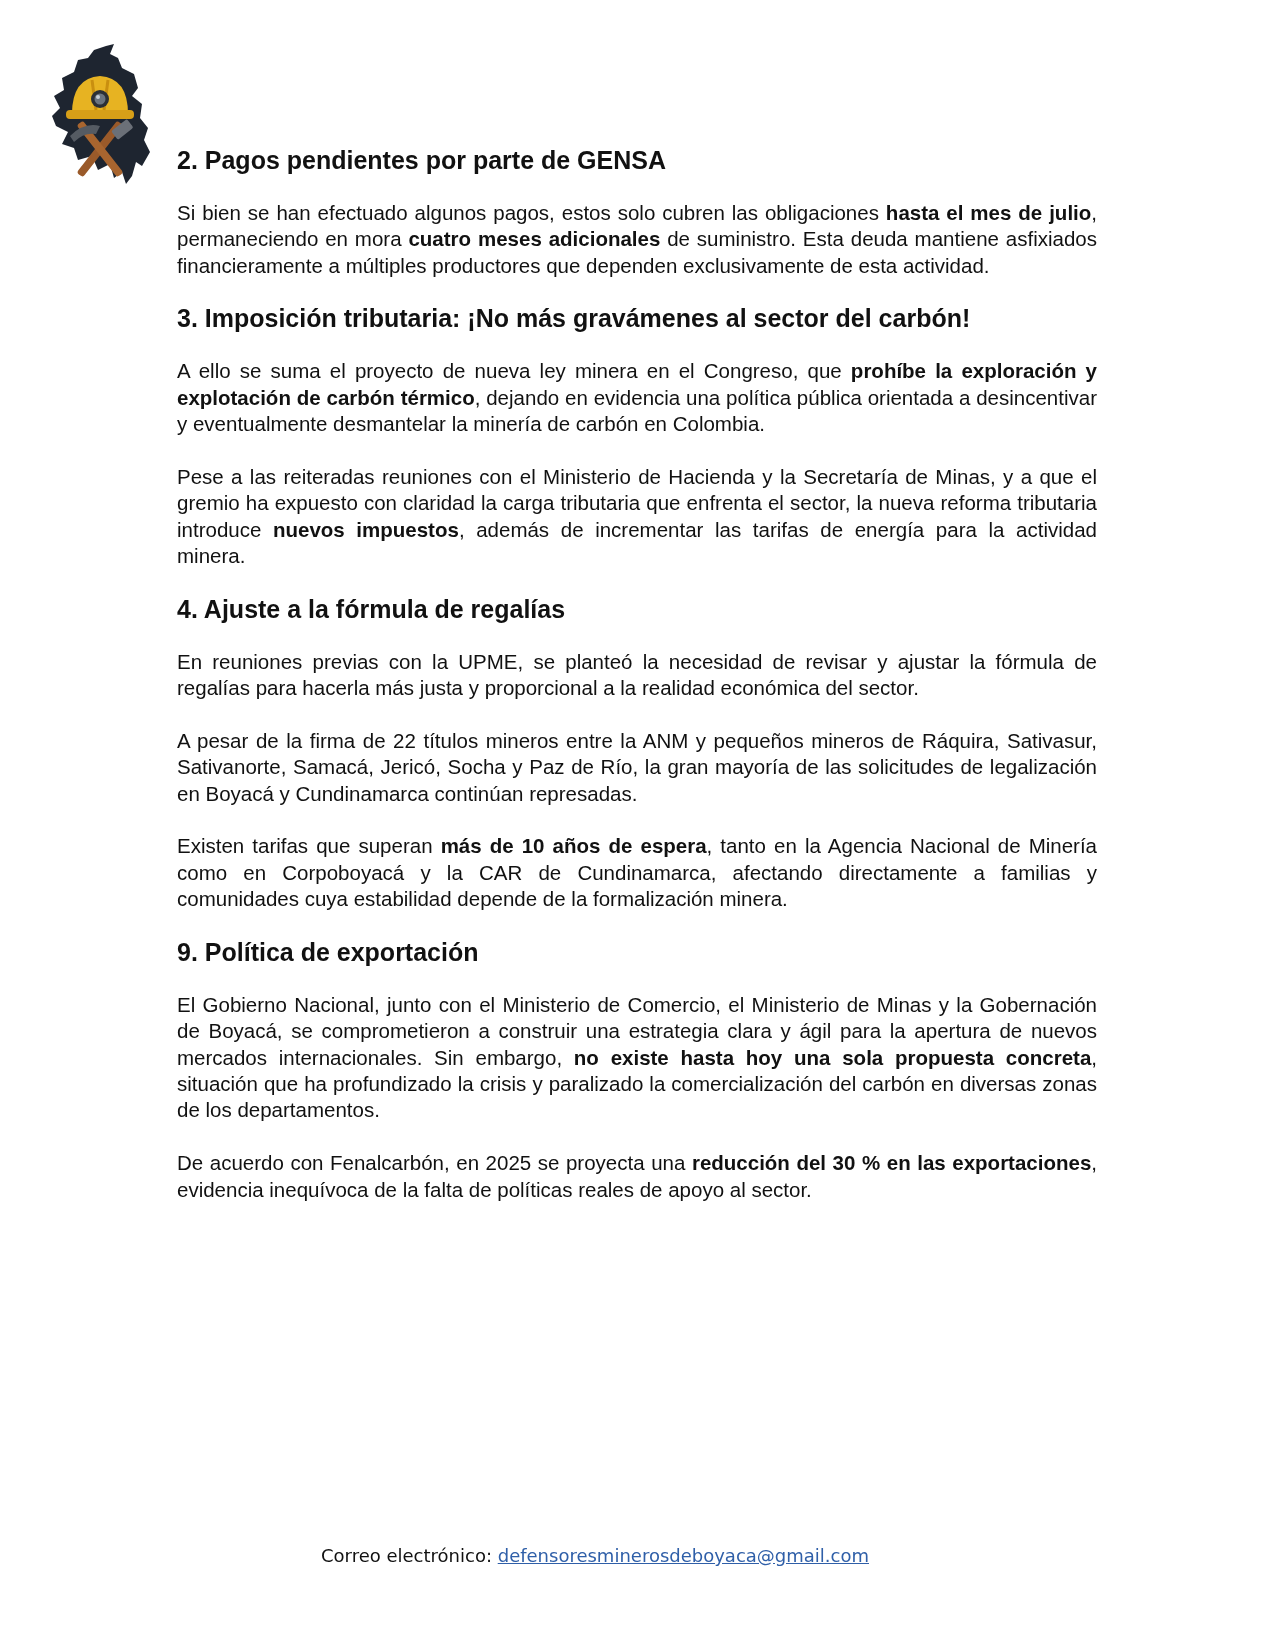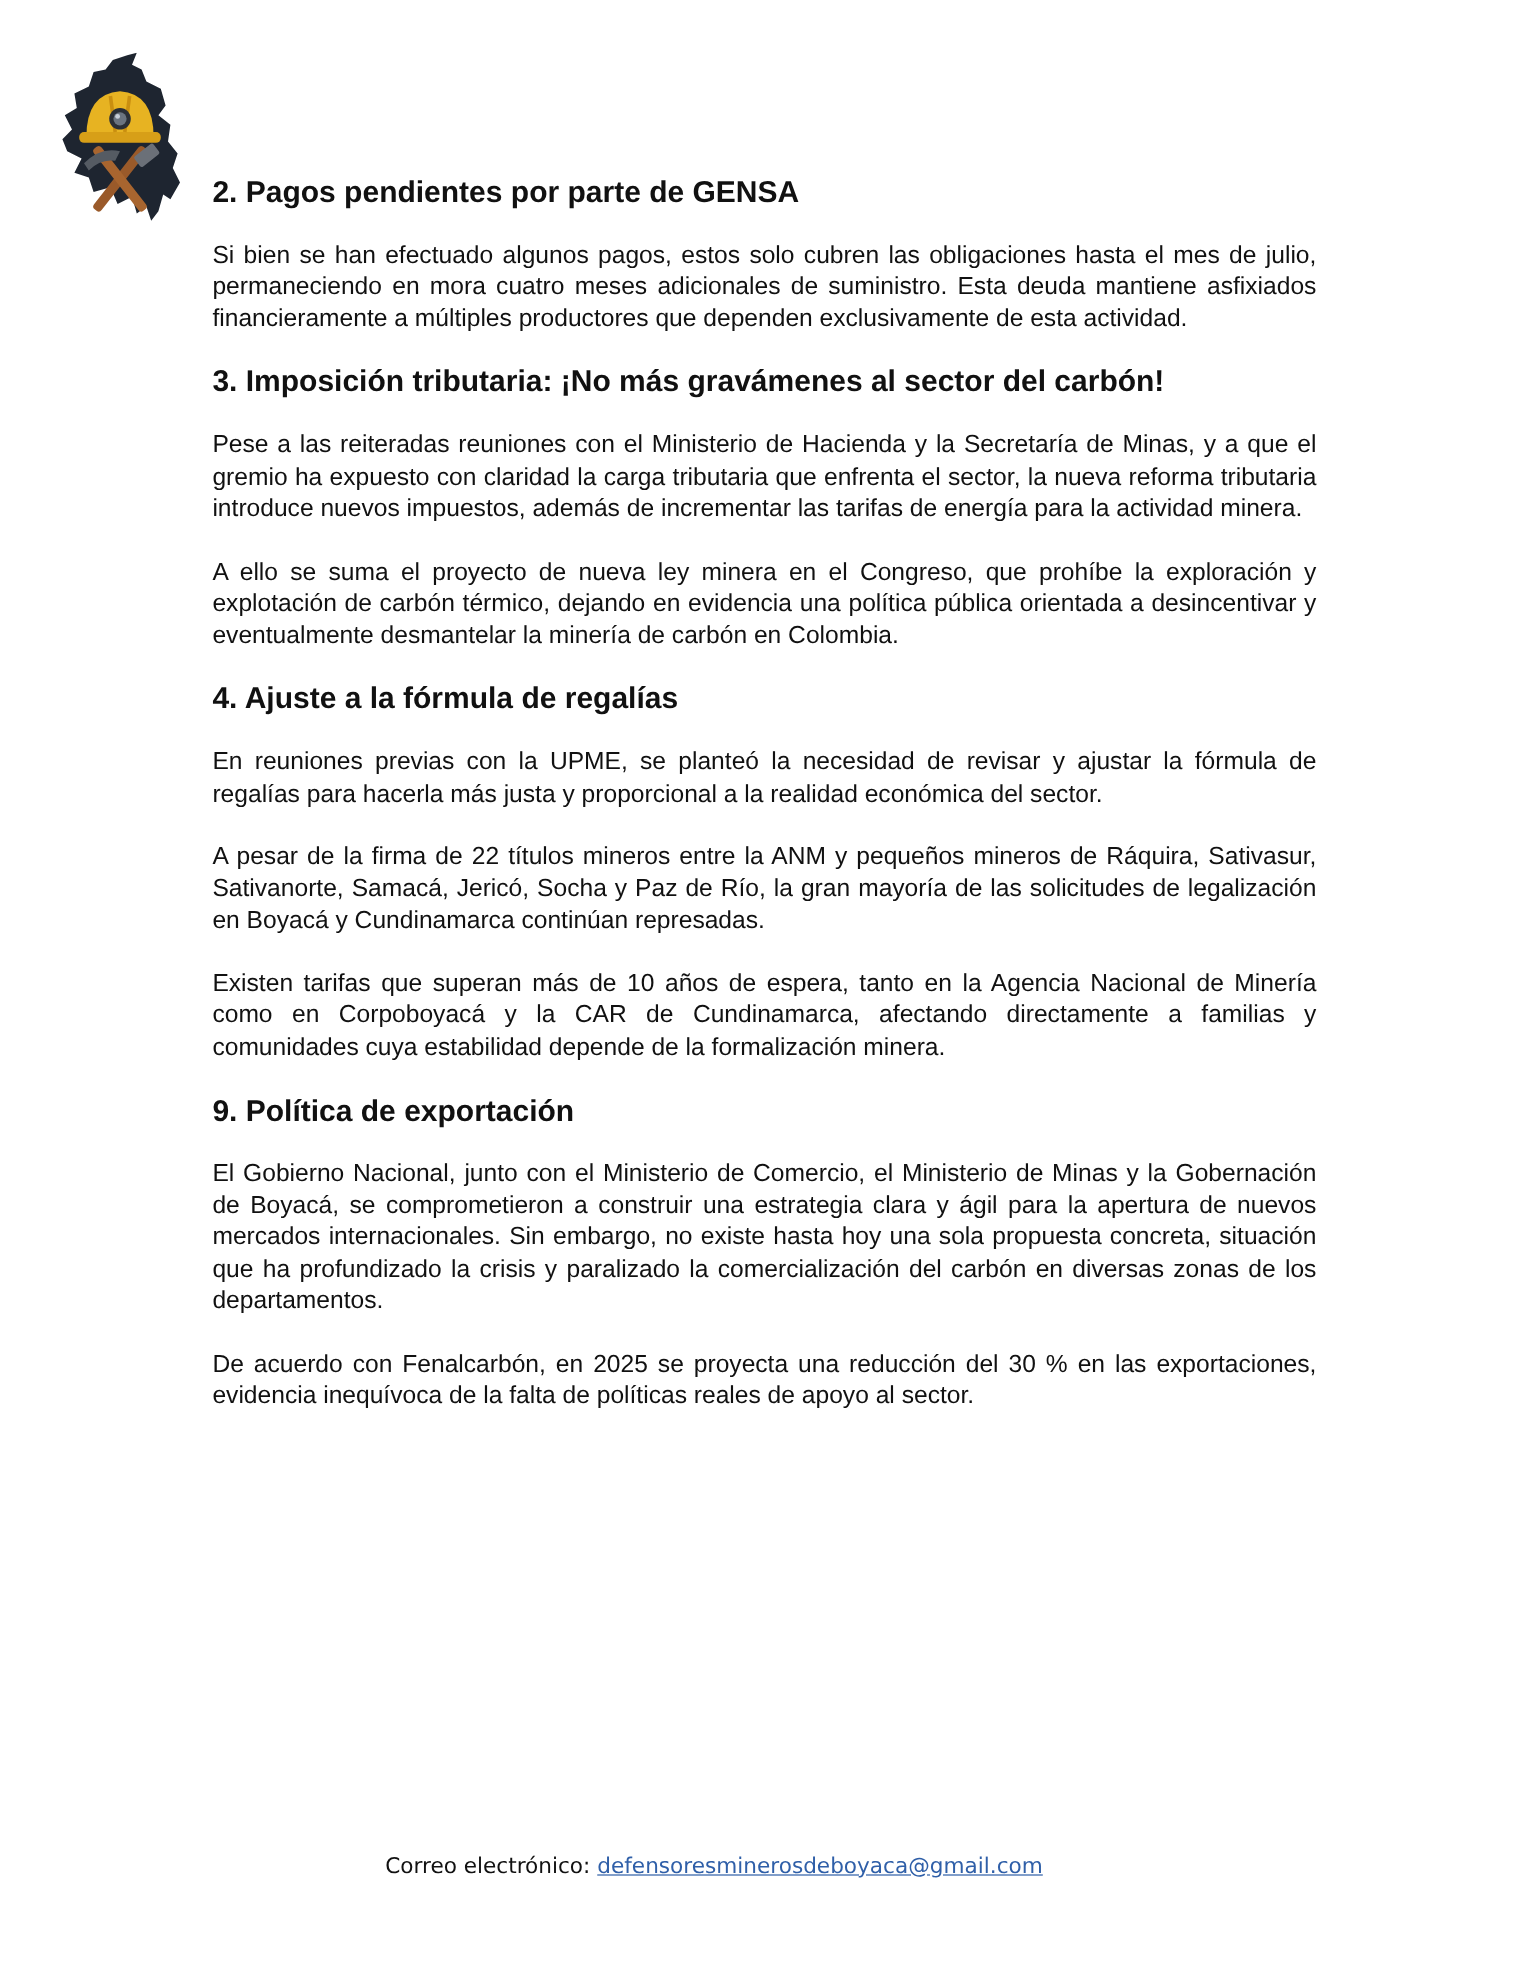--- a/index.html
+++ b/index.html
@@ -5,21 +5,21 @@
     html, body { margin: 0; padding: 0; background: #ffffff; }
     body { width: 1275px; height: 1650px; position: relative; overflow: hidden; }
     .page { position: absolute; left: 0; top: 0; width: 1275px; height: 1650px; background: #fff; }
     .logo { position: absolute; left: 48px; top: 44px; width: 104px; height: 146px; }
     .content {
       position: absolute; left: 177px; top: 147px; width: 920px;
       font-family: "Liberation Sans", sans-serif; font-size: 20.5px; line-height: 26.4px; color: #111;
     }
     .content p { margin: 0 0 26.4px 0; text-align: justify; }
     .content h3 { margin: 0 0 26.4px 0; font-size: 25px; line-height: 26.4px; font-weight: bold; }
-    .content b { font-weight: normal; }
+    .content b { font-weight: bold; }
     .footer {
       position: absolute; left: 0; width: 1190px; top: 1545px; text-align: center;
       font-family: "DejaVu Sans", sans-serif; font-size: 18px; color: #111;
     }
     .footer a { color: #2f5fa8; text-decoration: underline; }
   </style>
 </head>
 <body>
 
 <div class="page">
@@ -45,22 +45,22 @@
       <circle cx="50" cy="53" r="2" fill="#c7ced8"></circle>
     </svg>
   </div>
 
   <div class="content">
 
     <h3>2. Pagos pendientes por parte de GENSA</h3>
     <p><span>Si bien se han efectuado algunos pagos, estos solo cubren las obligaciones </span><b>hasta el mes de julio</b><span>, permaneciendo en mora </span><b>cuatro meses adicionales</b><span> de suministro. Esta deuda mantiene asfixiados financieramente a múltiples productores que dependen exclusivamente de esta actividad.</span></p>
 
     <h3>3. Imposición tributaria: ¡No más gravámenes al sector del carbón!</h3>
+    <p><span>A ello se suma el proyecto de nueva ley minera en el Congreso, que </span><b>prohíbe la exploración y explotación de carbón térmico</b><span>, dejando en evidencia una política pública orientada a desincentivar y eventualmente desmantelar la minería de carbón en Colombia.</span></p>
     <p><span>Pese a las reiteradas reuniones con el Ministerio de Hacienda y la Secretaría de Minas, y a que el gremio ha expuesto con claridad la carga tributaria que enfrenta el sector, la nueva reforma tributaria introduce </span><b>nuevos impuestos</b><span>, además de incrementar las tarifas de energía para la actividad minera.</span></p>
-    <p><span>A ello se suma el proyecto de nueva ley minera en el Congreso, que </span><b>prohíbe la exploración y explotación de carbón térmico</b><span>, dejando en evidencia una política pública orientada a desincentivar y eventualmente desmantelar la minería de carbón en Colombia.</span></p>
 
     <h3>4. Ajuste a la fórmula de regalías</h3>
     <p><span>En reuniones previas con la UPME,  se planteó la necesidad de revisar y ajustar la fórmula de regalías para hacerla más justa y proporcional a la realidad económica del sector.</span></p>
 
     <p><span>A pesar de la firma de 22 títulos mineros entre la ANM y pequeños mineros de Ráquira, Sativasur, Sativanorte, Samacá, Jericó, Socha y Paz de Río, la gran mayoría de las solicitudes de legalización en Boyacá y Cundinamarca continúan represadas.</span></p>
     <p><span>Existen tarifas que superan </span><b>más de 10 años de espera</b><span>, tanto en la Agencia Nacional de Minería como en Corpoboyacá y la CAR de Cundinamarca, afectando directamente a familias y comunidades cuya estabilidad depende de la formalización minera.</span></p>
 
     <h3>9. Política de exportación</h3>
     <p><span>El Gobierno Nacional, junto con el Ministerio de Comercio, el Ministerio de Minas y la Gobernación de Boyacá, se comprometieron a construir una estrategia clara y ágil para la apertura de nuevos mercados internacionales. Sin embargo, </span><b>no existe hasta hoy una sola propuesta concreta</b><span>, situación que ha profundizado la crisis y paralizado la comercialización del carbón en diversas zonas de los  departamentos.</span></p>
     <p><span>De acuerdo con Fenalcarbón, en 2025 se proyecta una </span><b>reducción del 30 % en las exportaciones</b><span>, evidencia inequívoca de la falta de políticas reales de apoyo al sector.</span></p>

